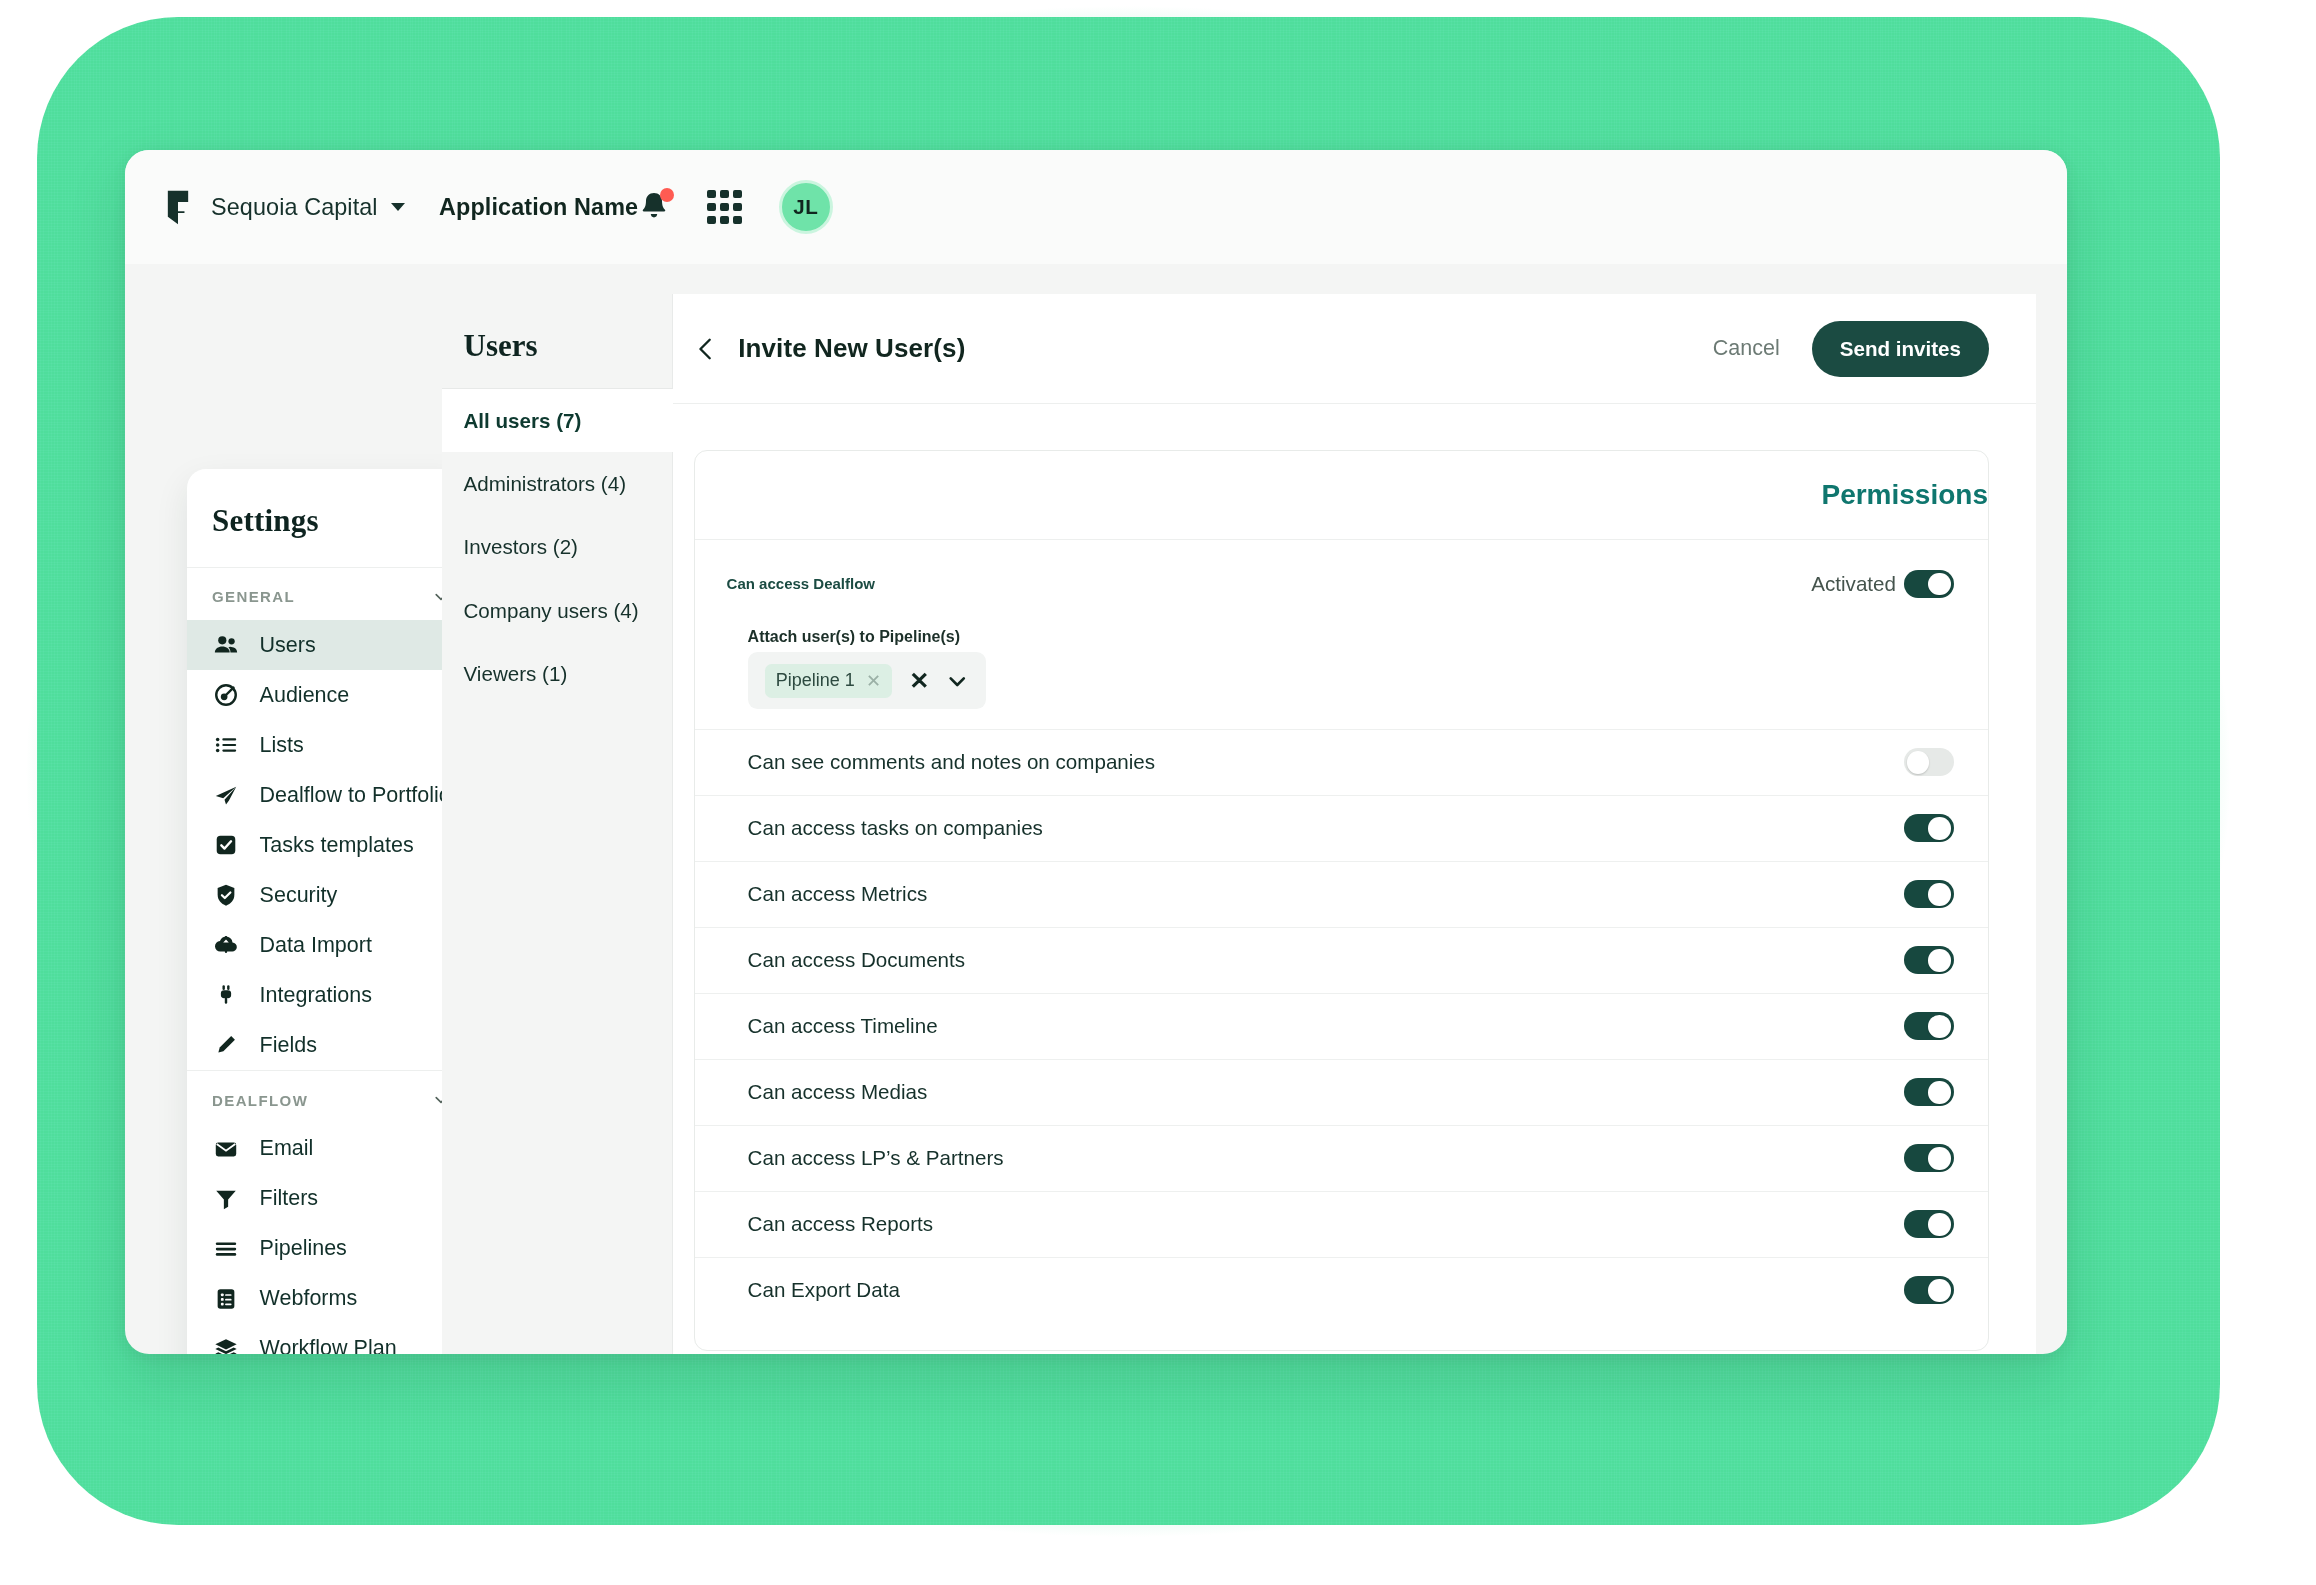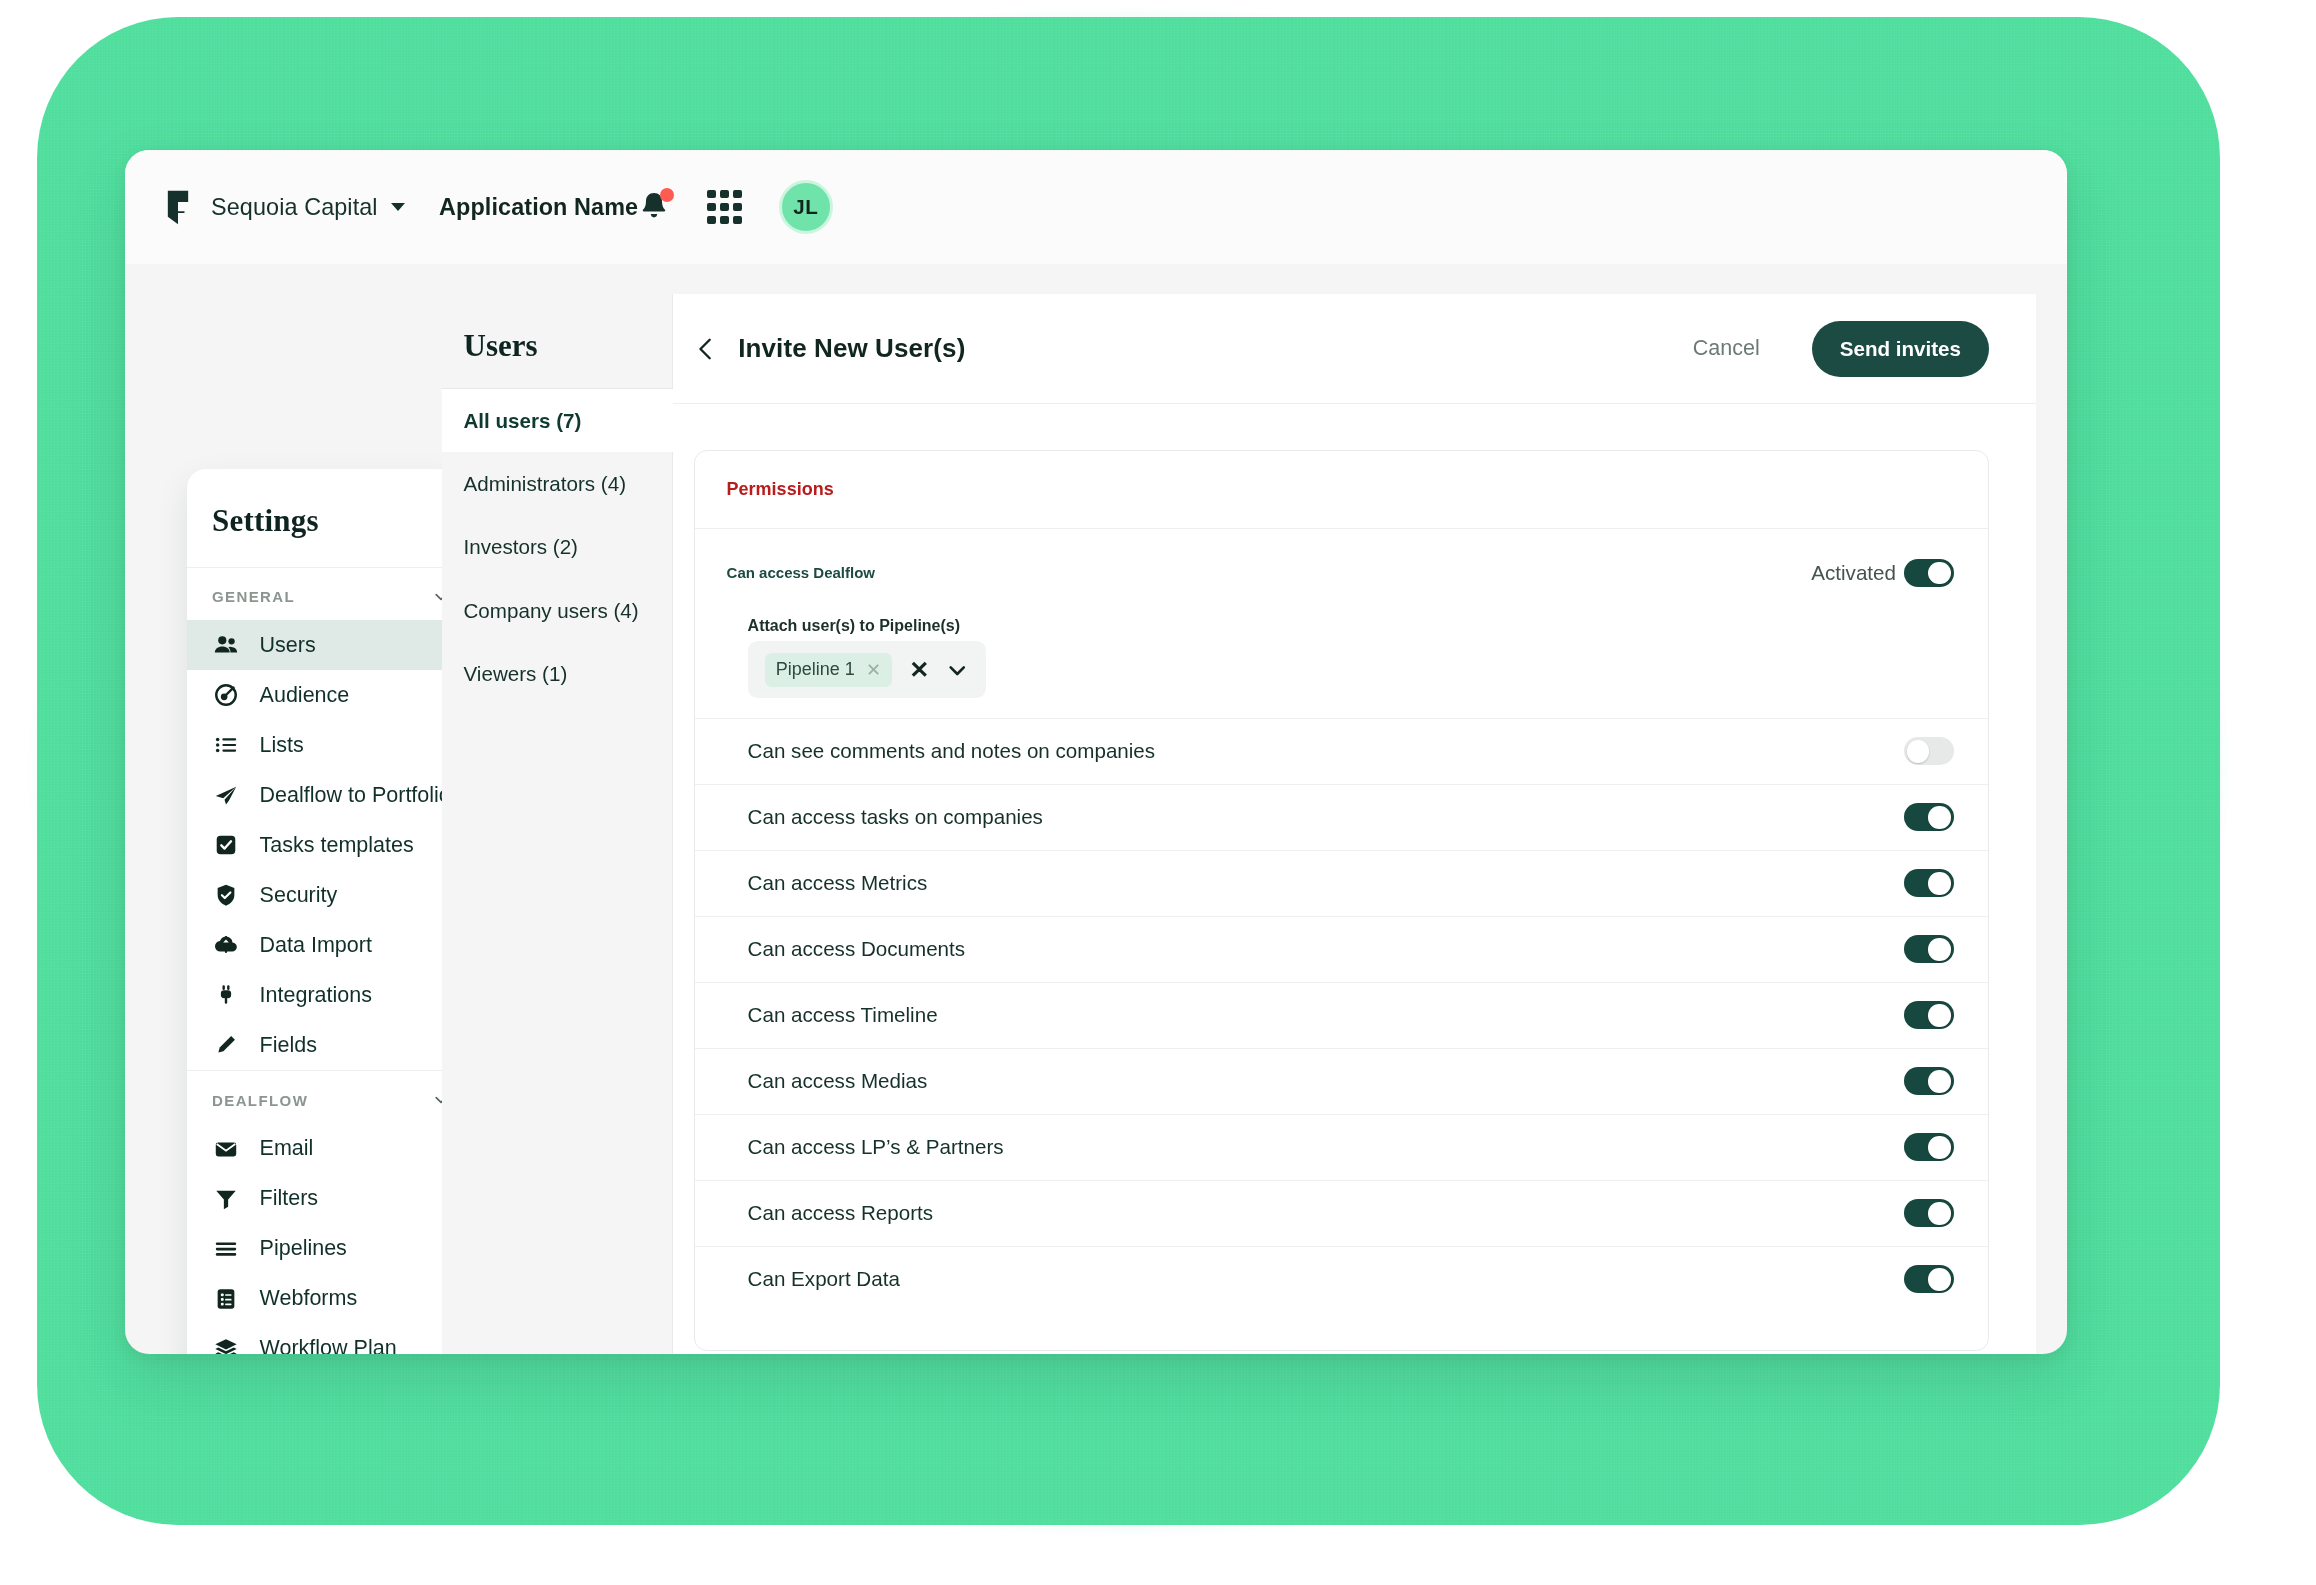--- a/index.html
+++ b/index.html
@@ -224,21 +224,21 @@
   .main-head {
     display: flex;
     align-items: center;
     justify-content: space-between;
     padding: 0 47px 0 20.6px;
     height: 109px;
   }
   .main-head-left { display: flex; align-items: center; gap: 20.6px; }
   .back-chev { width: 24px; height: 24px; cursor: pointer; }
   .page-title { font-size: 26px; font-weight: bold; color: #11261F; letter-spacing: 0.1px; }
-  .main-head-right { display: flex; align-items: center; gap: 52px; }
+  .main-head-right { display: flex; align-items: center; gap: 32px; }
   .cancel-link { font-size: 21.5px; color: #6C7A74; cursor: pointer; }
   .send-btn {
     background: #1B4B42;
     color: #ffffff;
     font-size: 20.6px;
     font-weight: bold;
     border: none;
     border-radius: 936px;
     padding: 16px 28px;
     cursor: pointer;
@@ -250,24 +250,25 @@
   .perm-card {
     margin: 46px 47px 0 20.6px;
     border: 0.9px solid #E8EBE9;
     border-radius: 13px;
     background: #ffffff;
     overflow: hidden;
     height: 901px;
   }
   .perm-card-head {
     padding: 28px 0 28px 32px;
-    font-size: 18px;
-    font-weight: bold;
-    color: #b91c1c;
+    font-size: 28px;
+    font-weight: bold;
+    color: #0f766e;
     border-bottom: 0.9px solid #EDEFEE;
+    text-align: right;
   }
   .dealflow-row {
     display: flex;
     align-items: center;
     justify-content: space-between;
     padding: 30px 34px 30px 32px;
   }
   .dealflow-label { font-size: 15px; font-weight: bold; color: #1B4B42; }
   .activated-wrap { display: flex; align-items: center; gap: 8px; }
   .activated-label { font-size: 20.6px; color: #45544D; }

